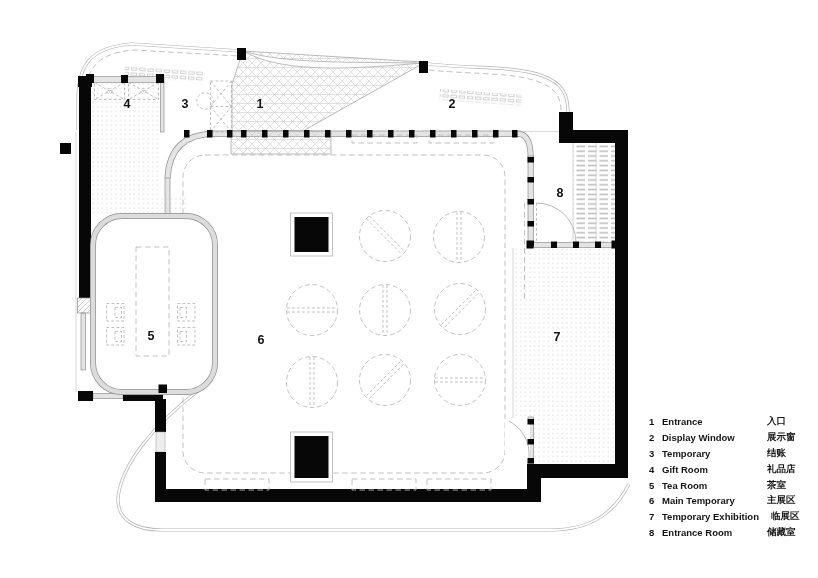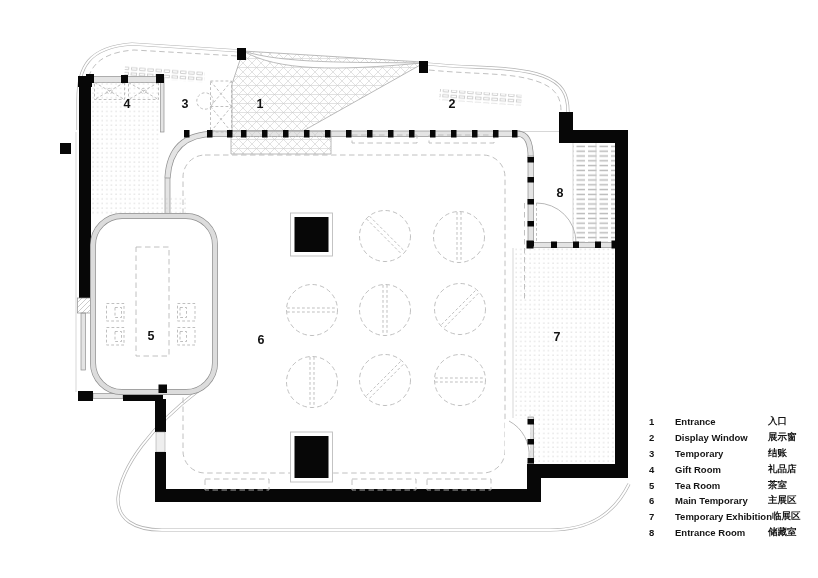--- a/index.html
+++ b/index.html
@@ -19,22 +19,22 @@
   .dbl-i{fill:none;stroke:#ffffff;stroke-width:1.8}
   .circ{fill:none;stroke:#b9b9b9;stroke-width:0.9;stroke-dasharray:4.5,3}
   .frame{fill:#ffffff;stroke:#bdbdbd;stroke-width:0.9}
   
   .plabel{position:absolute;transform:translate(-50%,-50%);font:700 12.5px "Liberation Sans",sans-serif;
           color:#121212;line-height:1;}
   
   .legend{position:absolute;left:649px;top:414px;width:168px;color:#141414;}
   .legend-row{display:flex;align-items:center;height:15.8px;font:700 9.5px "Liberation Sans",sans-serif;}
   .l-num{width:13px;flex:0 0 13px;}
-  .l-en{flex:0 0 93px;white-space:nowrap;margin-left:13px;}
-  .l-zh{flex:1;white-space:nowrap;}
+  .l-en{flex:0 0 93px;white-space:nowrap;}
+  .l-zh{flex:1;white-space:nowrap;margin-left:12px;}
 </style>
 </head>
 <body>
 
 <div class="stage">
 
 <svg width="818" height="578" viewBox="0 0 818 578">
   <defs>
     <pattern id="dots" width="4.6" height="4.6" patternUnits="userSpaceOnUse">
       <circle cx="1" cy="1" r="0.55" fill="#bdbdbd"></circle>

